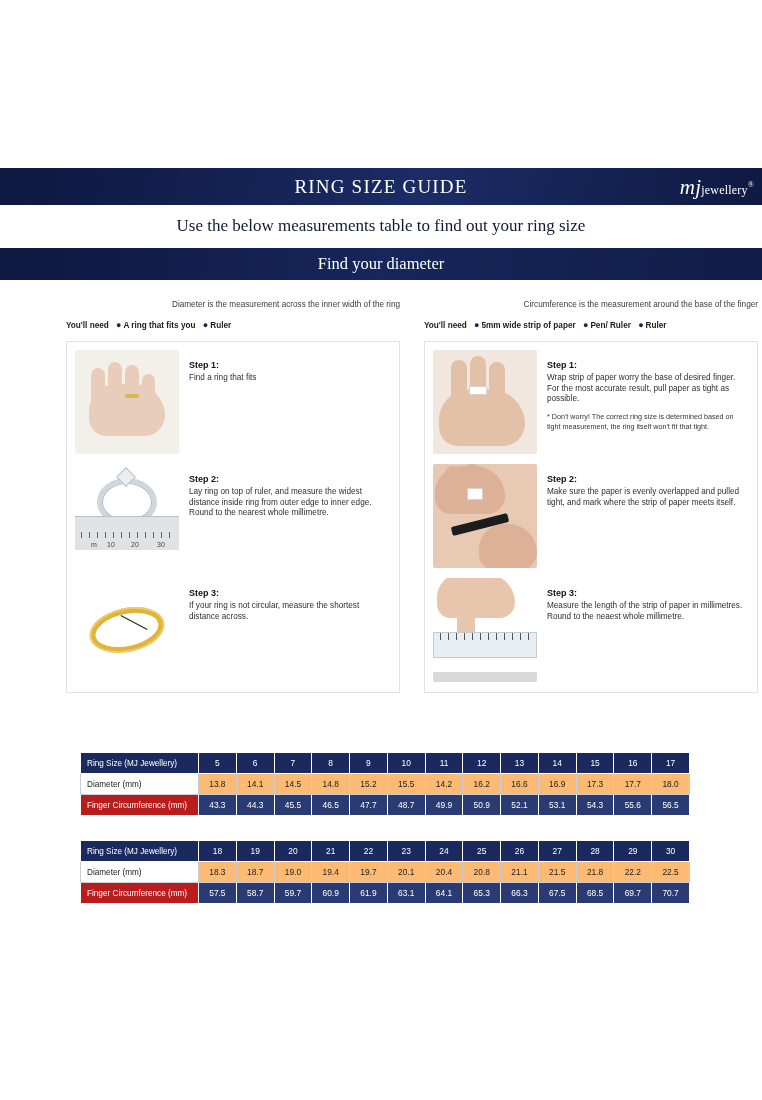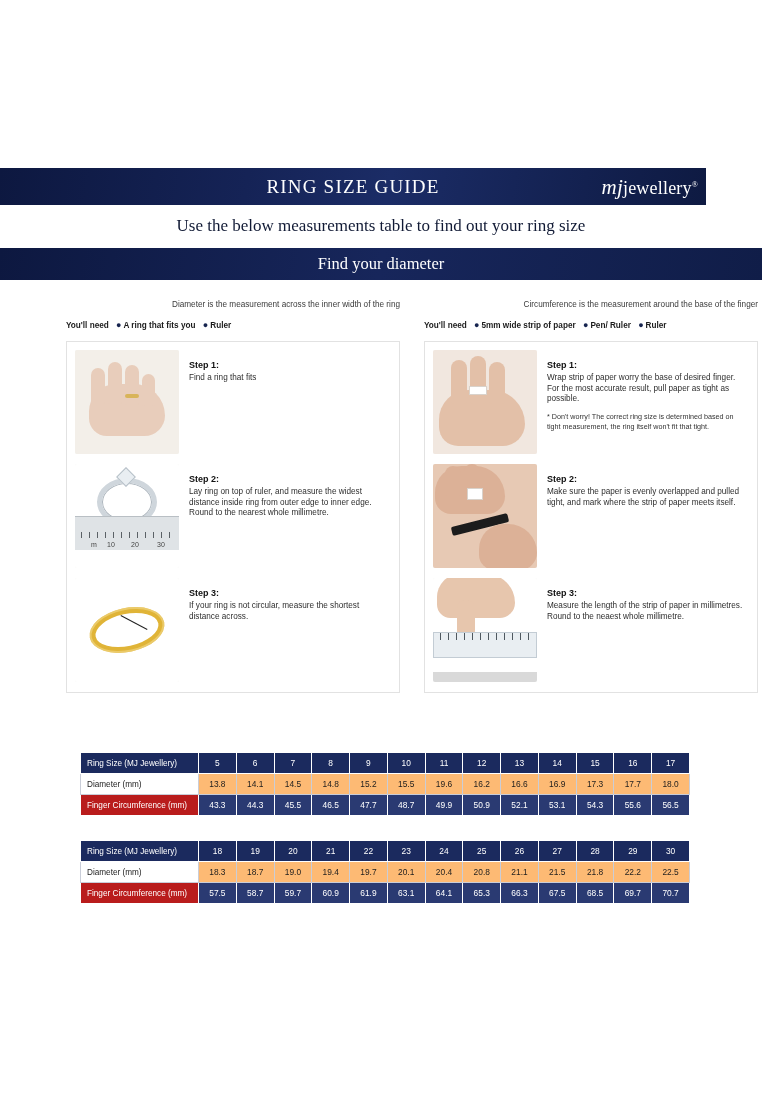--- a/index.html
+++ b/index.html
@@ -13,21 +13,21 @@
     position: relative;
     width: 762px; height: 1100px;
     background: #ffffff;
     overflow: hidden;
   }
 
   
   .header-band {
     position: absolute;
     left: 0; top: 168px;
-    width: 706px; height: 37px;
+    width: 762px; height: 37px;
     background: linear-gradient(100deg, #0d1840 0%, #152356 35%, #1b2c66 55%, #0e1a42 100%);
     display: flex;
     align-items: center;
     justify-content: center;
   }
   .header-title {
     color: #ffffff;
     font-family: "Liberation Serif", serif;
     font-size: 19px;
     letter-spacing: 1.2px;
@@ -37,21 +37,21 @@
     position: absolute;
     right: 8px; top: 50%;
     transform: translateY(-50%);
     color: #ffffff;
     font-family: "Liberation Serif", serif;
     font-size: 16px;
     letter-spacing: .2px;
     white-space: nowrap;
   }
   .brand .mj { font-style: italic; font-size: 21px; margin-left: 48px; }
-  .brand .jw { font-size: 18px; }
+  .brand .jw { font-size: 12px; }
   .brand .reg { font-size: 8px; vertical-align: super; }
 
   
   .subtitle {
     position: absolute;
     left: 0; top: 205px;
     width: 762px; height: 42px;
     display: flex; align-items: center; justify-content: center;
     font-family: "Liberation Serif", serif;
     font-size: 17px;
@@ -431,21 +431,21 @@
           <td>17</td>
         </tr>
         <tr class="plain">
           <td class="label">Diameter (mm)</td>
           <td>13.8</td>
           <td>14.1</td>
           <td>14.5</td>
           <td>14.8</td>
           <td>15.2</td>
           <td>15.5</td>
-          <td>19.6</td>
+          <td>14.2</td>
           <td>16.2</td>
           <td>16.6</td>
           <td>16.9</td>
           <td>17.3</td>
           <td>17.7</td>
           <td>18.0</td>
         </tr>
         <tr class="alt">
           <td class="label">Finger Circumference (mm)</td>
           <td>43.3</td>

